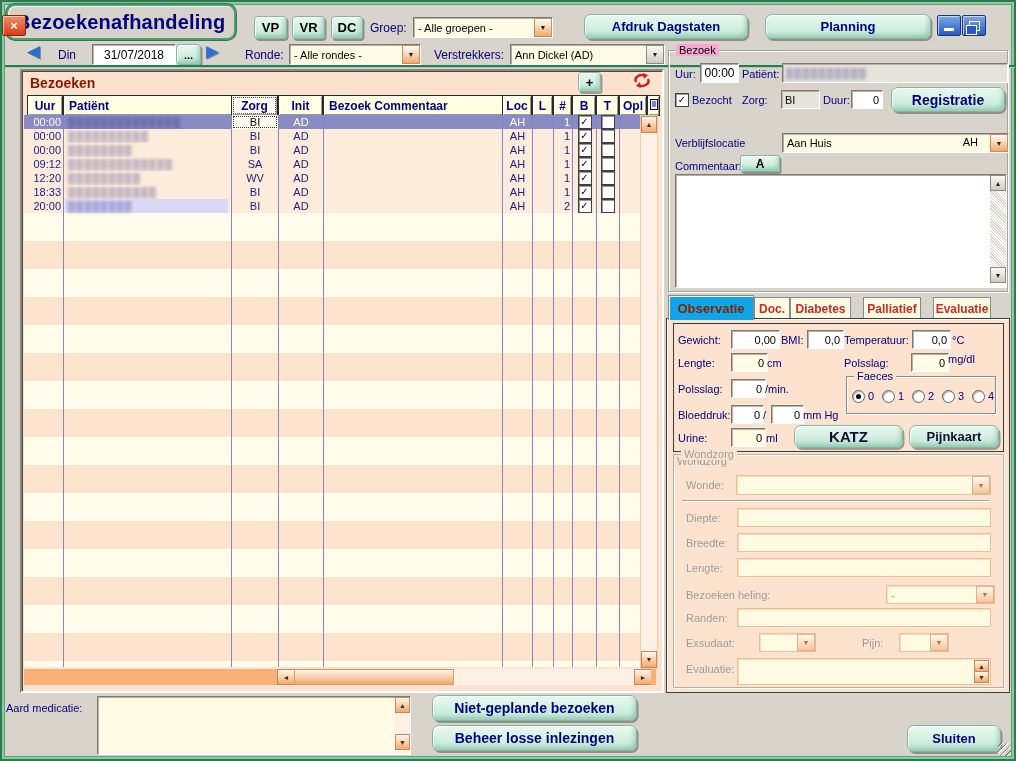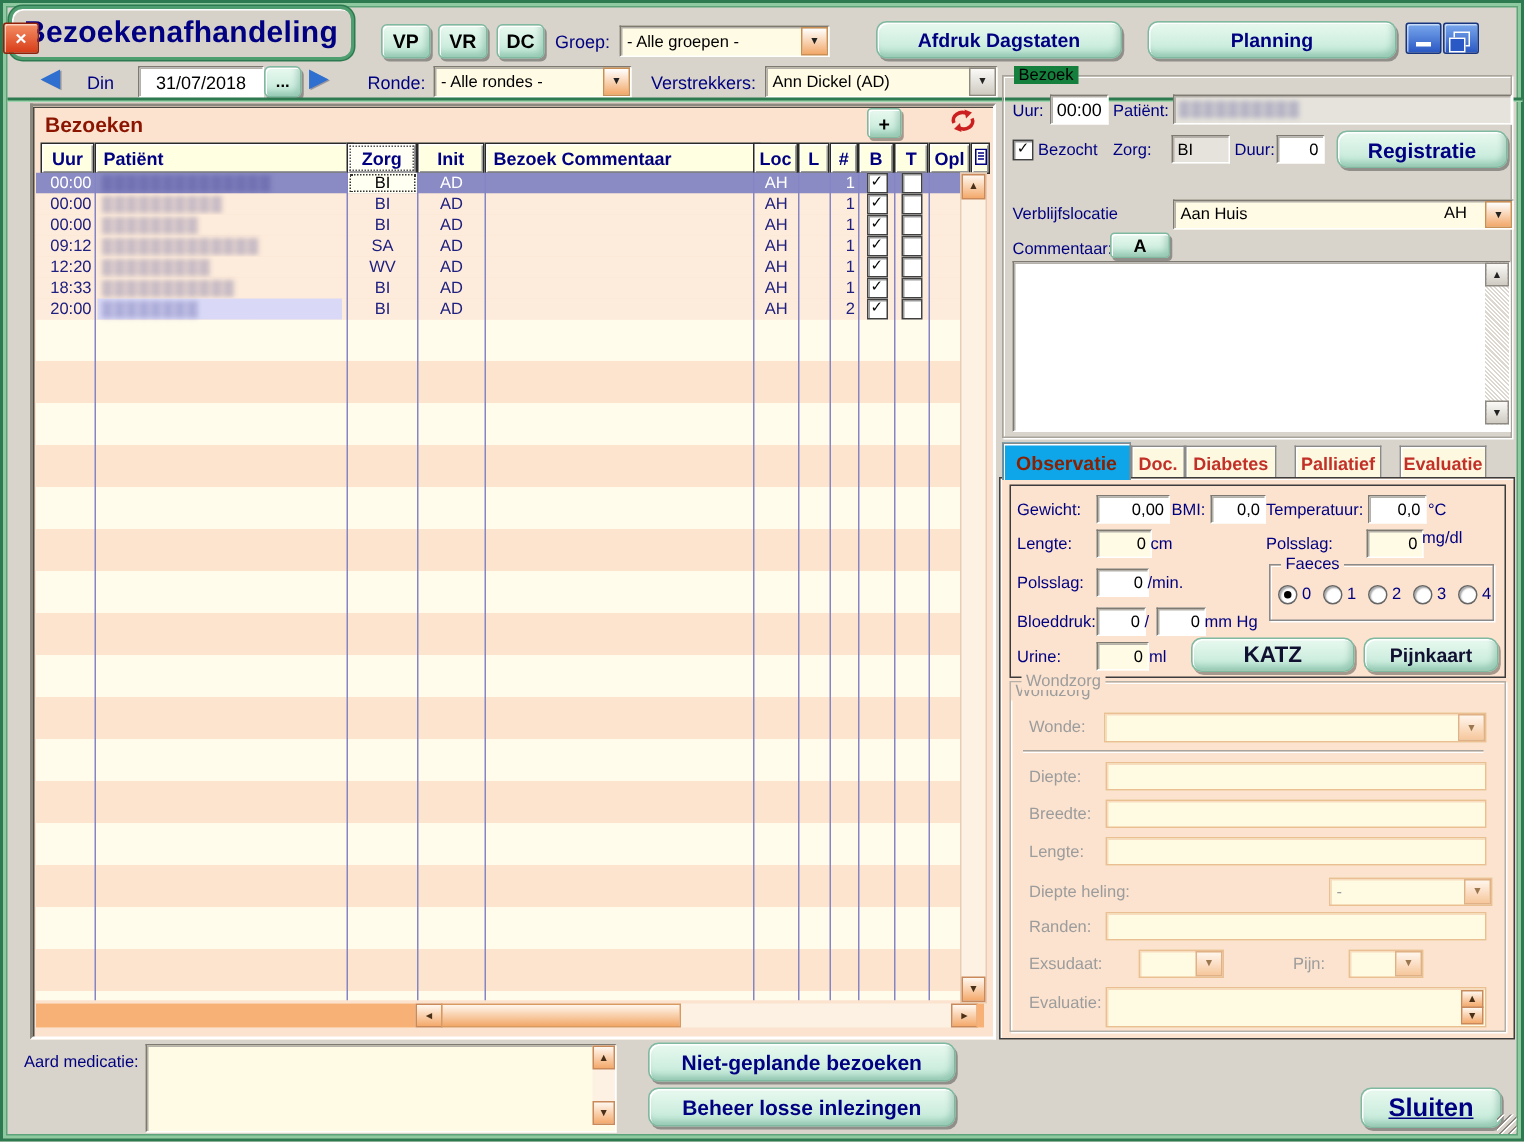--- a/index.html
+++ b/index.html
@@ -298,32 +298,32 @@
 
     <div class="abs" style="left:2px;top:598px;width:632px;height:16px;background:#fdf1e4;">
       <div class="abs" style="left:0;top:0;width:253px;height:16px;background:#f7b177;"></div>
       <div class="obtn" style="left:253px;top:0;width:16px;height:14px;">◄</div>
       <div class="abs" style="left:270px;top:0;width:158px;height:14px;background:linear-gradient(#fff6ec,#f2a869);border:1px solid #d99a62;"></div>
       <div class="obtn" style="left:610px;top:0;width:16px;height:14px;">►</div>
       <div class="abs" style="left:627px;top:0;width:5px;height:16px;background:#f7b177;"></div>
     </div>
   </div>
 
-  <span class="lbl" style="left:14px;top:700px;">Aard medicatie:</span>
+  <span class="lbl" style="left:4px;top:700px;">Aard medicatie:</span>
   <div class="fld cream" style="left:95px;top:694px;width:312px;height:57px;align-items:flex-start;">
     <div class="abs" style="right:0;top:0;width:15px;height:53px;background:#fdf1e4;">
       <div class="obtn" style="left:0;top:0;width:13px;height:14px;">▲</div>
       <div class="obtn" style="left:0;bottom:0;width:13px;height:14px;">▼</div>
     </div>
   </div>
   <div class="mbtn" style="left:430px;top:693px;width:203px;height:24px;font-size:14px;">Niet-geplande bezoeken</div>
   <div class="mbtn" style="left:430px;top:723px;width:203px;height:24px;font-size:14px;">Beheer losse inlezingen</div>
 
   <div class="fset" style="left:666px;top:48px;width:338px;height:240px;">
-    <span class="legend" style="background:#15803d;color:#000;">Bezoek</span>
+    <span class="legend" style="background:#f9a8d4;color:#000;">Bezoek</span>
     <span class="lbl" style="left:6px;top:17px;">Uur:</span>
     <div class="fld ctr" style="left:31px;top:12px;width:37px;height:18px;font-size:12px;">
       <span>00:00</span>
     </div>
     <span class="lbl" style="left:73px;top:17px;">Patiënt:</span>
     <div class="fld gray lt" style="left:113px;top:12px;width:221px;height:18px;">
       <span class="blur">▒▒▒▒▒▒▒▒▒▒</span>
     </div>
     <span class="cb abs" style="left:6px;top:42px;">✓</span>
     <span class="lbl" style="left:23px;top:43px;">Bezocht</span>
@@ -438,21 +438,21 @@
         </div>
         <div class="abs" style="left:8px;top:45px;width:307px;height:1px;background:#a8a49c;box-shadow:0 1px 0 #fff;"></div>
 
         <span class="dislbl" style="left:12px;top:57px;">Diepte:</span>
         <div class="dfld" style="left:63px;top:53px;width:252px;height:17px;"></div>
         <span class="dislbl" style="left:12px;top:82px;">Breedte:</span>
         <div class="dfld" style="left:63px;top:78px;width:252px;height:17px;"></div>
         <span class="dislbl" style="left:12px;top:107px;">Lengte:</span>
         <div class="dfld" style="left:63px;top:103px;width:252px;height:17px;"></div>
 
-        <span class="dislbl" style="left:12px;top:134px;">Diepte heling:</span>
+        <span class="dislbl" style="left:12px;top:134px;">Bezoeken heling:</span>
         <div class="dfld" style="left:212px;top:130px;width:103px;height:17px;padding-left:4px;">
           <span>-</span>
           <span class="ddbtn dis">▼</span>
         </div>
         <span class="dislbl" style="left:12px;top:157px;">Randen:</span>
         <div class="dfld" style="left:63px;top:153px;width:252px;height:17px;"></div>
 
         <span class="dislbl" style="left:12px;top:182px;">Exsudaat:</span>
         <div class="dfld" style="left:85px;top:178px;width:55px;height:17px;">
           <span class="ddbtn dis">▼</span>
@@ -464,15 +464,15 @@
 
         <span class="dislbl" style="left:12px;top:208px;">Evaluatie:</span>
         <div class="dfld" style="left:63px;top:203px;width:252px;height:25px;">
           <div class="obtn" style="right:1px;top:1px;width:13px;height:10px;">▲</div>
           <div class="obtn" style="right:1px;bottom:1px;width:13px;height:10px;">▼</div>
         </div>
       </div>
     </div>
   </div>
 
-  <div class="mbtn" style="left:905px;top:723px;width:92px;height:25px;font-size:17px;text-decoration:underline;">Sluiten</div>
+  <div class="mbtn" style="left:905px;top:723px;width:92px;height:25px;font-size:13px;">Sluiten</div>
   <div class="abs" style="right:3px;bottom:3px;width:13px;height:13px;background:repeating-linear-gradient(135deg,transparent 0 2px,#8c887f 2px 3px,#ffffff 3px 4px);"></div>
 </div>
 
 </body></html>

